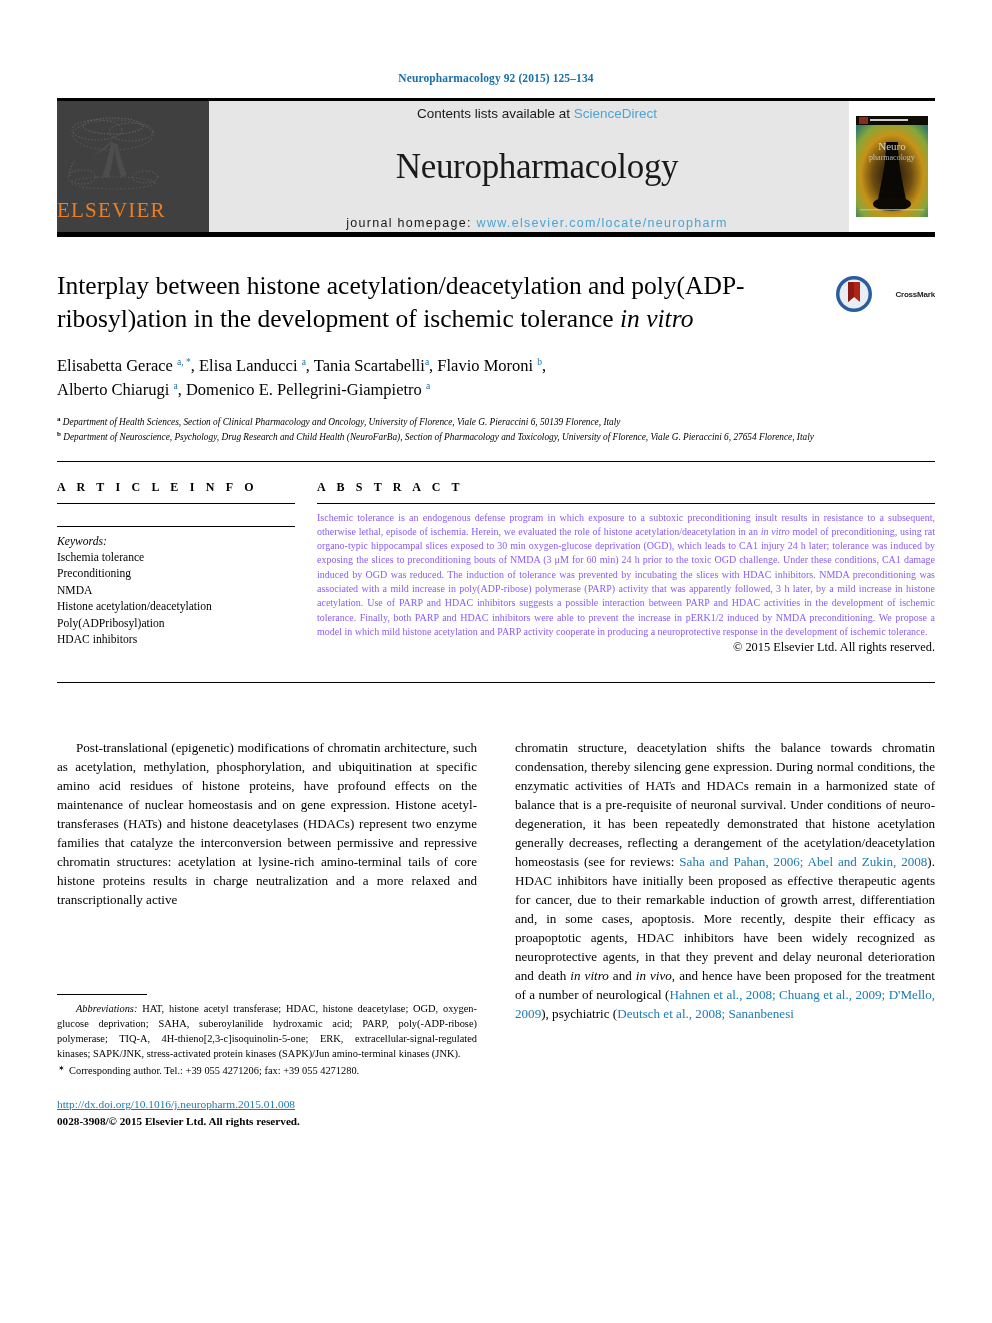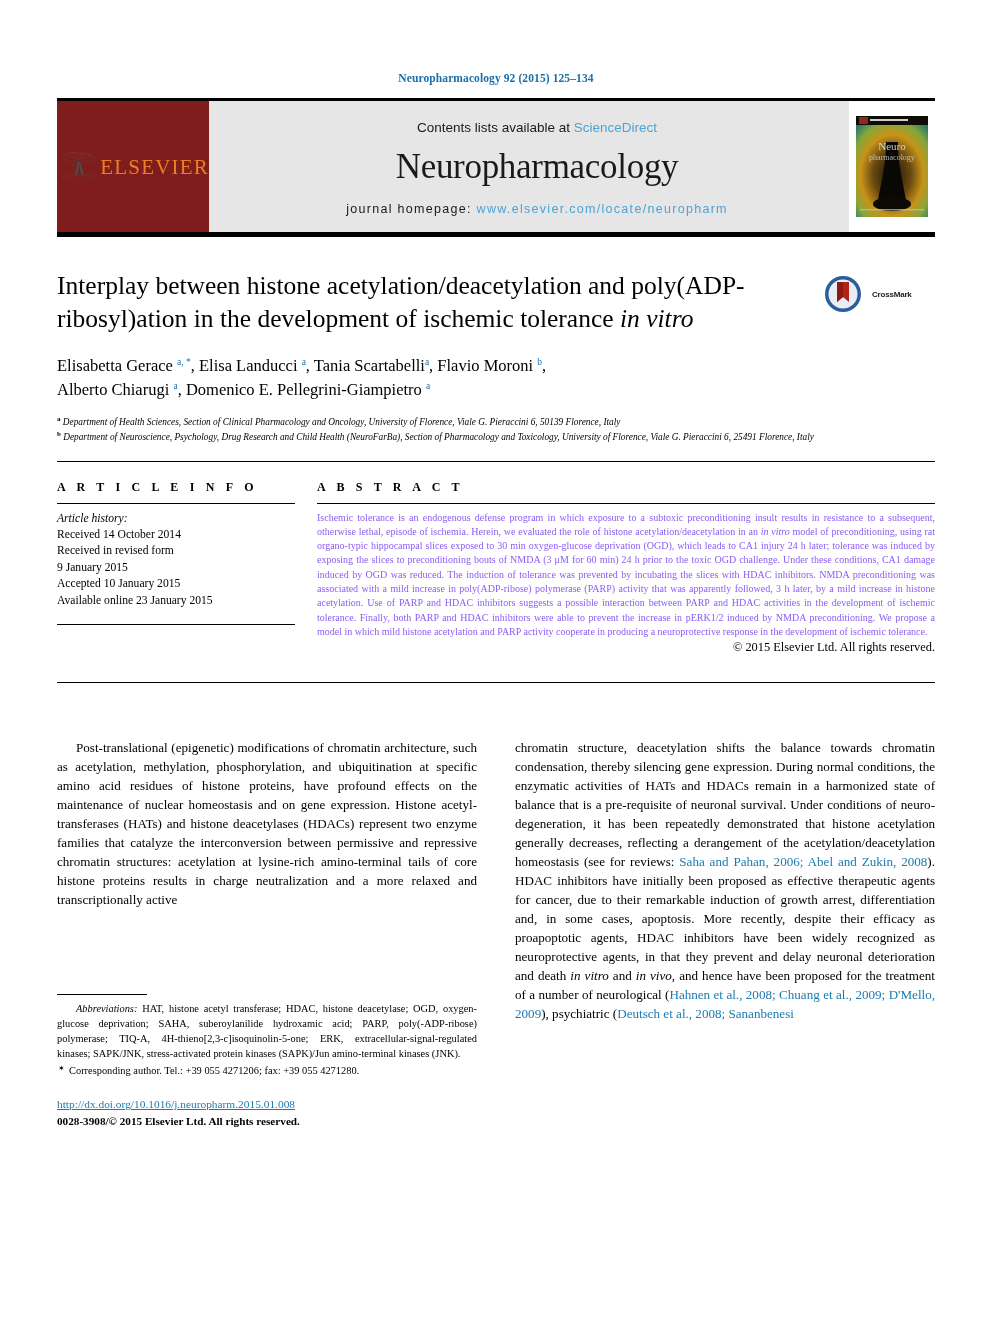--- a/index.html
+++ b/index.html
@@ -40,24 +40,23 @@
     border-bottom: 5px solid #000;
     display: flex;
     align-items: stretch;
     background: #ffffff;
     height: 131px;
   }
   .elsevier-cell {
     width: 152px;
     flex: 0 0 152px;
     display: flex;
-    flex-direction: row;
-    align-items: center;
+    flex-direction: column;
     justify-content: center;
-    background: #7f1d1d;
+    background: #404040;
   }
   .elsevier-tree {
     width: 112px;
     height: 86px;
     display: block;
   }
   .elsevier-word {
     font-family: "Liberation Serif", serif;
     font-size: 21px;
     letter-spacing: 1.2px;
@@ -66,20 +65,21 @@
     margin-top: 1px;
   }
   .journal-cell {
     flex: 1 1 auto;
     background: #e6e6e6;
     display: flex;
     flex-direction: column;
     align-items: center;
     justify-content: center;
     padding: 8px 0 6px 16px;
+    gap: 14px;
   }
   .contents-line {
     font-family: "Liberation Sans", sans-serif;
     font-size: 13.5px;
     color: #1a1a1a;
     margin-bottom: 14px;
   }
   .contents-line .sd {
     color: #4da3d4;
   }
@@ -124,27 +124,28 @@
     font-size: 25.5px;
     line-height: 1.28;
     font-weight: normal;
     margin: 0;
     padding-right: 110px;
     color: #000;
   }
   .article-title .it { font-style: italic; }
   .crossmark {
     position: absolute;
-    right: 11px;
+    right: 0;
     top: 0;
     width: 100px;
     height: 48px;
     display: flex;
     align-items: center;
-    gap: 10px;
+    gap: 3px;
+    justify-content: space-between;
   }
   .crossmark-label {
     font-family: "Liberation Sans", sans-serif;
     font-size: 8px;
     font-weight: bold;
     color: #222;
     letter-spacing: -0.2px;
   }
 
   .authors {
@@ -392,40 +393,41 @@
         <path d="M13 7 L19 7 L19 22 L13 27 Z" fill="#8d1a10"></path>
       </svg>
       <span class="crossmark-label">CrossMark</span>
     </div>
   </div>
 
   <div class="authors">Elisabetta Gerace <sup class="star">a, *</sup>, Elisa Landucci <sup>a</sup>, Tania Scartabelli<sup>a</sup>, Flavio Moroni <sup>b</sup>,<br>Alberto Chiarugi <sup>a</sup>, Domenico E. Pellegrini-Giampietro <sup>a</sup></div>
 
   <div class="affils">
     <div><sup>a</sup> <span>Department of Health Sciences, Section of Clinical Pharmacology and Oncology, University of Florence, Viale G. Pieraccini 6, 50139 Florence, Italy</span></div>
-    <div><sup>b</sup> <span>Department of Neuroscience, Psychology, Drug Research and Child Health (NeuroFarBa), Section of Pharmacology and Toxicology, University of Florence, Viale G. Pieraccini 6, 25491 Florence, Italy</span></div>
+    <div><sup>b</sup> <span>Department of Neuroscience, Psychology, Drug Research and Child Health (NeuroFarBa), Section of Pharmacology and Toxicology, University of Florence, Viale G. Pieraccini 6, 27654 Florence, Italy</span></div>
   </div>
 
   <div class="rule-thin"></div>
 
   <div class="info-abstract">
 
     <div class="col-info">
       <div class="sec-label">A R T I C L E   I N F O</div>
       <div class="hr-black"></div>
-      <div class="info-group">
-        <div class="head">Article history:</div>
-        <div>Received 14 October 2014</div>
-        <div>Received in revised form</div>
-        <div>9 January 2015</div>
-        <div>Accepted 10 January 2015</div>
-        <div>Available online 23 January 2015</div>
-      </div>
       <div class="info-gap"></div>
       <div class="hr-black2"></div>
+      <div class="info-group">
+        <div class="head">Keywords:</div>
+        <div>Ischemia tolerance</div>
+        <div>Preconditioning</div>
+        <div>NMDA</div>
+        <div>Histone acetylation/deacetylation</div>
+        <div>Poly(ADPribosyl)ation</div>
+        <div>HDAC inhibitors</div>
+      </div>
     </div>
 
     <div class="col-abstract">
       <div class="sec-label">A B S T R A C T</div>
       <div class="hr-black"></div>
       <div class="abstract-body"><span>Ischemic tolerance is an endogenous defense program in which exposure to a subtoxic preconditioning insult results in resistance to a subsequent, otherwise lethal, episode of ischemia. Herein, we evaluated the role of histone acetylation/deacetylation in an </span><span class="it">in vitro</span><span> model of preconditioning, using rat organo-typic hippocampal slices exposed to 30 min oxygen-glucose deprivation (OGD), which leads to CA1 injury 24 h later; tolerance was induced by exposing the slices to preconditioning bouts of NMDA (3 μM for 60 min) 24 h prior to the toxic OGD challenge. Under these conditions, CA1 damage induced by OGD was reduced. The induction of tolerance was prevented by incubating the slices with HDAC inhibitors. NMDA preconditioning was associated with a mild increase in poly(ADP-ribose) polymerase (PARP) activity that was apparently followed, 3 h later, by a mild increase in histone acetylation. Use of PARP and HDAC inhibitors suggests a possible interaction between PARP and HDAC activities in the development of ischemic tolerance. Finally, both PARP and HDAC inhibitors were able to prevent the increase in pERK1/2 induced by NMDA preconditioning. We propose a model in which mild histone acetylation and PARP activity cooperate in producing a neuroprotective response in the development of ischemic tolerance.</span></div>
       <div class="copyright-line">© 2015 Elsevier Ltd. All rights reserved.</div>
     </div>
   </div>
 

